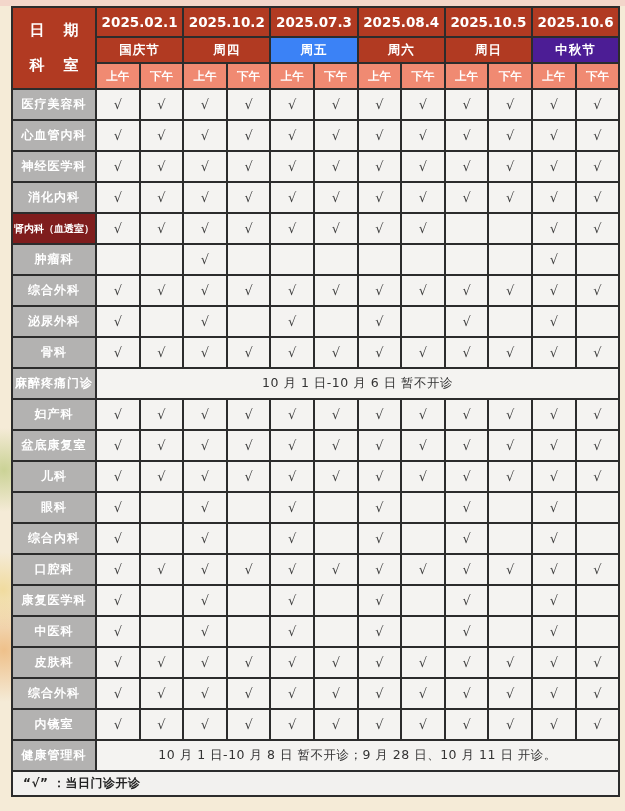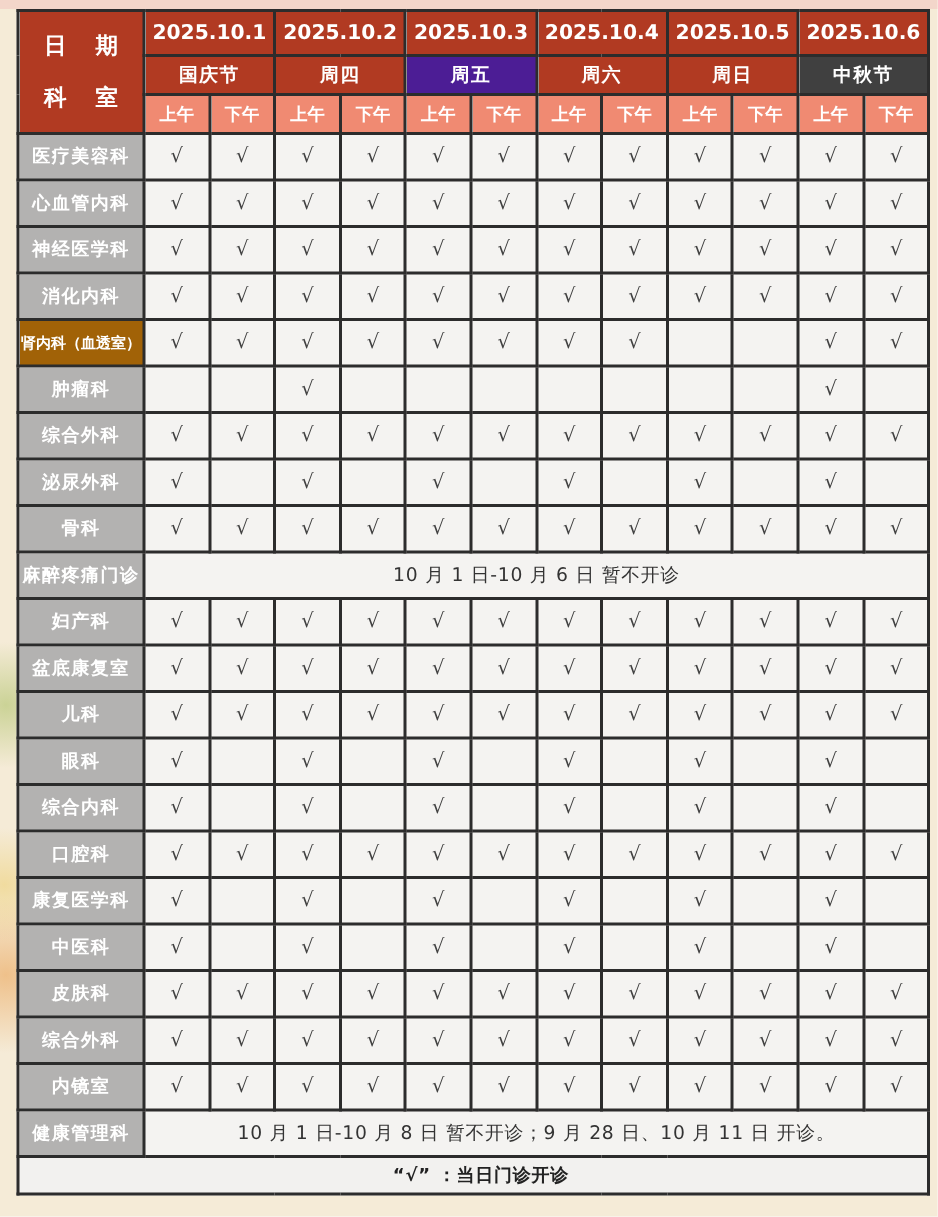--- a/index.html
+++ b/index.html
@@ -60,21 +60,21 @@
   .dept-cell.small{font-size:10px;letter-spacing:0;}
   .check-cell{
     background:#f4f3f1;color:#414141;font-size:13px;
   }
   .merged-cell{
     background:#f4f3f1;color:#333333;font-size:12.5px;font-weight:500;
     letter-spacing:.5px;
   }
   .footnote{
     background:#f2f1ef;color:#222222;font-weight:bold;font-size:12px;
-    text-align:center;padding-left:10px;letter-spacing:.5px;
+    text-align:left;padding-left:10px;letter-spacing:.5px;
   }
 </style>
 </head>
 <body>
 
 <div class="page">
   <div class="top-strip"></div>
 
   <table class="schedule">
     <colgroup id="cols">
@@ -91,34 +91,34 @@
         <col style="width: 43.6px;">
         <col style="width: 43.6px;">
         <col style="width: 43.6px;">
       </colgroup>
     <thead>
       <tr class="row-dates">
         <th class="corner" rowspan="3" style="background: rgb(177, 58, 34);">
           <div class="c-line first">日 期</div>
           <div class="c-line">科 室</div>
         </th>
-      <th colspan="2" class="date-cell" style="background: rgb(177, 58, 34);">2025.10.1</th>
+      <th colspan="2" class="date-cell" style="background: rgb(177, 58, 34);">2025.02.1</th>
           <th colspan="2" class="date-cell" style="background: rgb(177, 58, 34);">2025.10.2</th>
-          <th colspan="2" class="date-cell" style="background: rgb(177, 58, 34);">2025.10.3</th>
-          <th colspan="2" class="date-cell" style="background: rgb(177, 58, 34);">2025.10.4</th>
+          <th colspan="2" class="date-cell" style="background: rgb(177, 58, 34);">2025.07.3</th>
+          <th colspan="2" class="date-cell" style="background: rgb(177, 58, 34);">2025.08.4</th>
           <th colspan="2" class="date-cell" style="background: rgb(177, 58, 34);">2025.10.5</th>
           <th colspan="2" class="date-cell" style="background: rgb(177, 58, 34);">2025.10.6</th>
         </tr>
       <tr class="row-holidays">
           <th colspan="2" class="holiday-cell" style="background: rgb(177, 58, 34);">国庆节</th>
           <th colspan="2" class="holiday-cell" style="background: rgb(177, 58, 34);">周四</th>
-          <th colspan="2" class="holiday-cell" style="background: #4c1d95;">周五</th>
+          <th colspan="2" class="holiday-cell" style="background: #3b82f6;">周五</th>
           <th colspan="2" class="holiday-cell" style="background: rgb(177, 58, 34);">周六</th>
           <th colspan="2" class="holiday-cell" style="background: rgb(177, 58, 34);">周日</th>
-          <th colspan="2" class="holiday-cell" style="background: #404040;">中秋节</th>
+          <th colspan="2" class="holiday-cell" style="background: #4c1d95;">中秋节</th>
         </tr>
       <tr class="row-ampm">
           <th class="ampm-cell" style="background: rgb(240, 138, 114);">上午</th>
           <th class="ampm-cell" style="background: rgb(240, 138, 114);">下午</th>
           <th class="ampm-cell" style="background: rgb(240, 138, 114);">上午</th>
           <th class="ampm-cell" style="background: rgb(240, 138, 114);">下午</th>
           <th class="ampm-cell" style="background: rgb(240, 138, 114);">上午</th>
           <th class="ampm-cell" style="background: rgb(240, 138, 114);">下午</th>
           <th class="ampm-cell" style="background: rgb(240, 138, 114);">上午</th>
           <th class="ampm-cell" style="background: rgb(240, 138, 114);">下午</th>
@@ -183,21 +183,21 @@
           <td class="check-cell" style="background: rgb(244, 243, 241); color: rgb(65, 65, 65);">√</td>
           <td class="check-cell" style="background: rgb(244, 243, 241); color: rgb(65, 65, 65);">√</td>
           <td class="check-cell" style="background: rgb(244, 243, 241); color: rgb(65, 65, 65);">√</td>
           <td class="check-cell" style="background: rgb(244, 243, 241); color: rgb(65, 65, 65);">√</td>
           <td class="check-cell" style="background: rgb(244, 243, 241); color: rgb(65, 65, 65);">√</td>
           <td class="check-cell" style="background: rgb(244, 243, 241); color: rgb(65, 65, 65);">√</td>
           <td class="check-cell" style="background: rgb(244, 243, 241); color: rgb(65, 65, 65);">√</td>
           <td class="check-cell" style="background: rgb(244, 243, 241); color: rgb(65, 65, 65);">√</td>
         </tr>
         <tr class="dept-row">
-          <th class="dept-cell small" style="background: #a16207;">肾内科（血透室）</th>
+          <th class="dept-cell small" style="background: #7f1d1d;">肾内科（血透室）</th>
           <td class="check-cell" style="background: rgb(244, 243, 241); color: rgb(65, 65, 65);">√</td>
           <td class="check-cell" style="background: rgb(244, 243, 241); color: rgb(65, 65, 65);">√</td>
           <td class="check-cell" style="background: rgb(244, 243, 241); color: rgb(65, 65, 65);">√</td>
           <td class="check-cell" style="background: rgb(244, 243, 241); color: rgb(65, 65, 65);">√</td>
           <td class="check-cell" style="background: rgb(244, 243, 241); color: rgb(65, 65, 65);">√</td>
           <td class="check-cell" style="background: rgb(244, 243, 241); color: rgb(65, 65, 65);">√</td>
           <td class="check-cell" style="background: rgb(244, 243, 241); color: rgb(65, 65, 65);">√</td>
           <td class="check-cell" style="background: rgb(244, 243, 241); color: rgb(65, 65, 65);">√</td>
           <td class="check-cell" style="background: rgb(244, 243, 241); color: rgb(65, 65, 65);"></td>
           <td class="check-cell" style="background: rgb(244, 243, 241); color: rgb(65, 65, 65);"></td>

